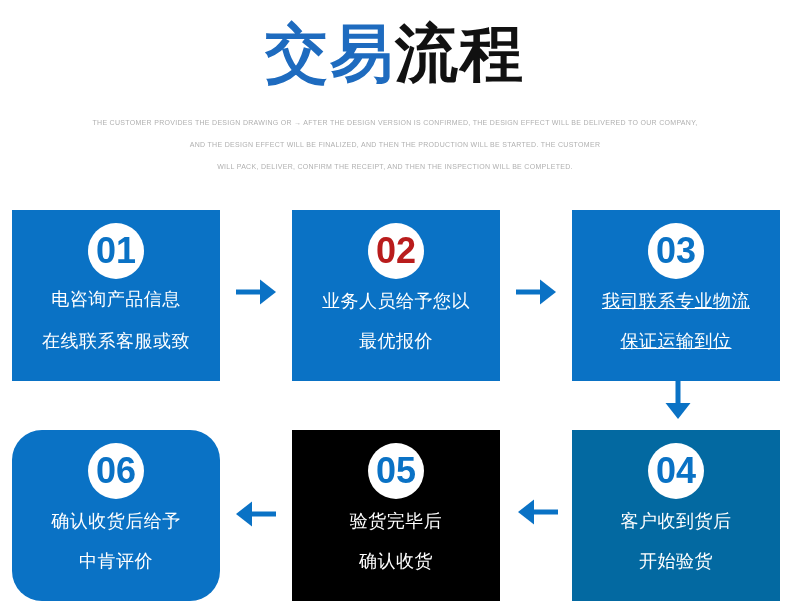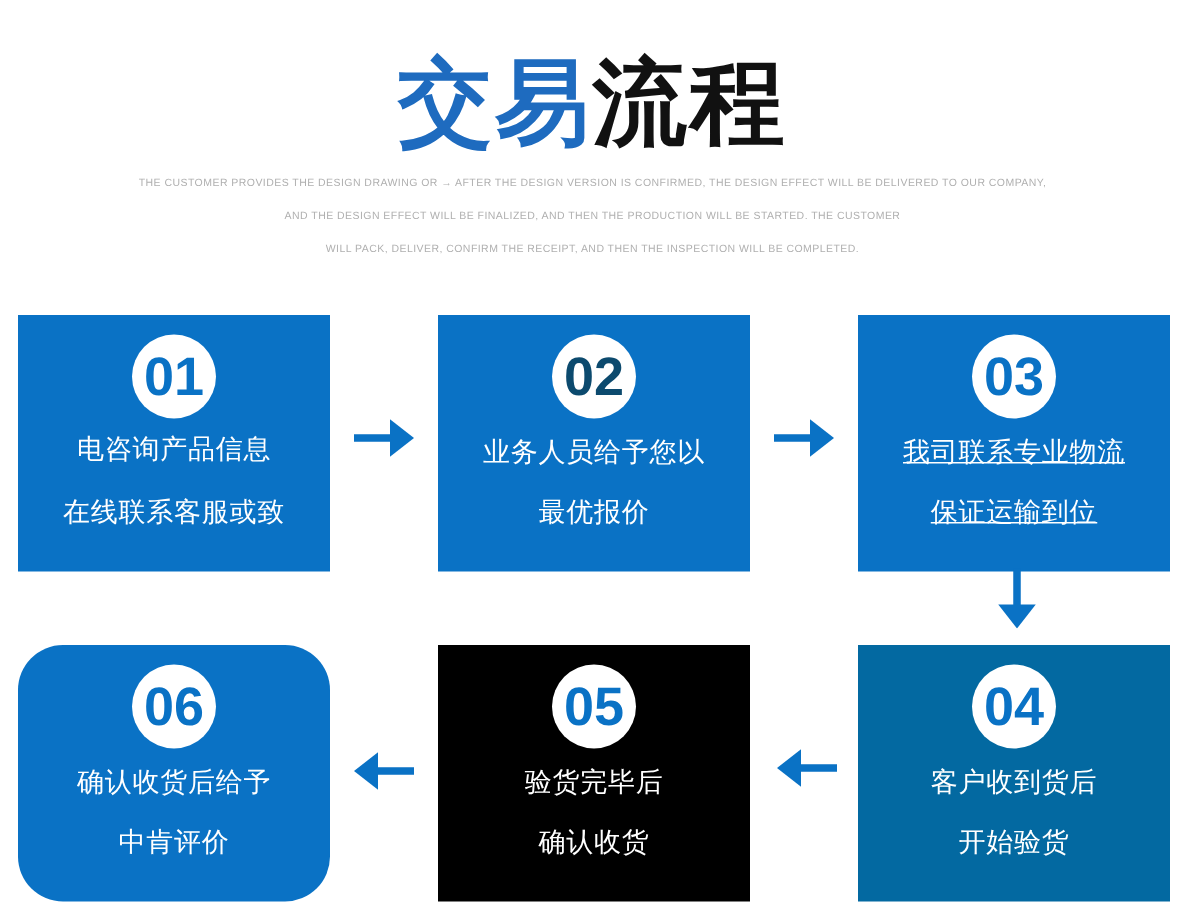--- a/index.html
+++ b/index.html
@@ -4,21 +4,21 @@
 <style>
   html,body { margin:0; padding:0; background:#ffffff; }
   #page {
     position:relative; width:790px; height:612px; overflow:hidden;
     background:#ffffff;
     font-family:"Liberation Sans","DejaVu Sans",sans-serif;
   }
 
   
   .title {
-    position:absolute; left:0; top:30px; width:790px;
+    position:absolute; left:0; top:14px; width:790px;
     text-align:center; font-size:63px; font-weight:bold;
     letter-spacing:2px; line-height:78px; color:#111111;
     white-space:nowrap;
   }
 
   
   .subtitle {
     position:absolute; left:0; top:112px; width:790px;
     text-align:center; color:#b0b0b0; font-size:7px;
     letter-spacing:0.3px; line-height:22px;
@@ -79,21 +79,21 @@
   <div class="step-box b1" style="background-color: rgb(10, 114, 197);">
     <div class="circle">
       <span class="num" style="color: rgb(10, 114, 197);">01</span>
     </div>
     <div class="step-line">电咨询产品信息</div>
     <div class="step-line first">在线联系客服或致</div>
   </div>
 
   <div class="step-box b2" style="background-color: rgb(10, 114, 197);">
     <div class="circle">
-      <span class="num" style="color: #0c4a6e;">02</span>
+      <span class="num" style="color: #b91c1c;">02</span>
     </div>
     <div class="step-line first">业务人员给予您以</div>
     <div class="step-line">最优报价</div>
   </div>
 
   <div class="step-box b3" style="background-color: rgb(10, 114, 197);">
     <div class="circle">
       <span class="num" style="color: rgb(10, 114, 197);">03</span>
     </div>
     <div class="step-line first">我司联系专业物流</div>

